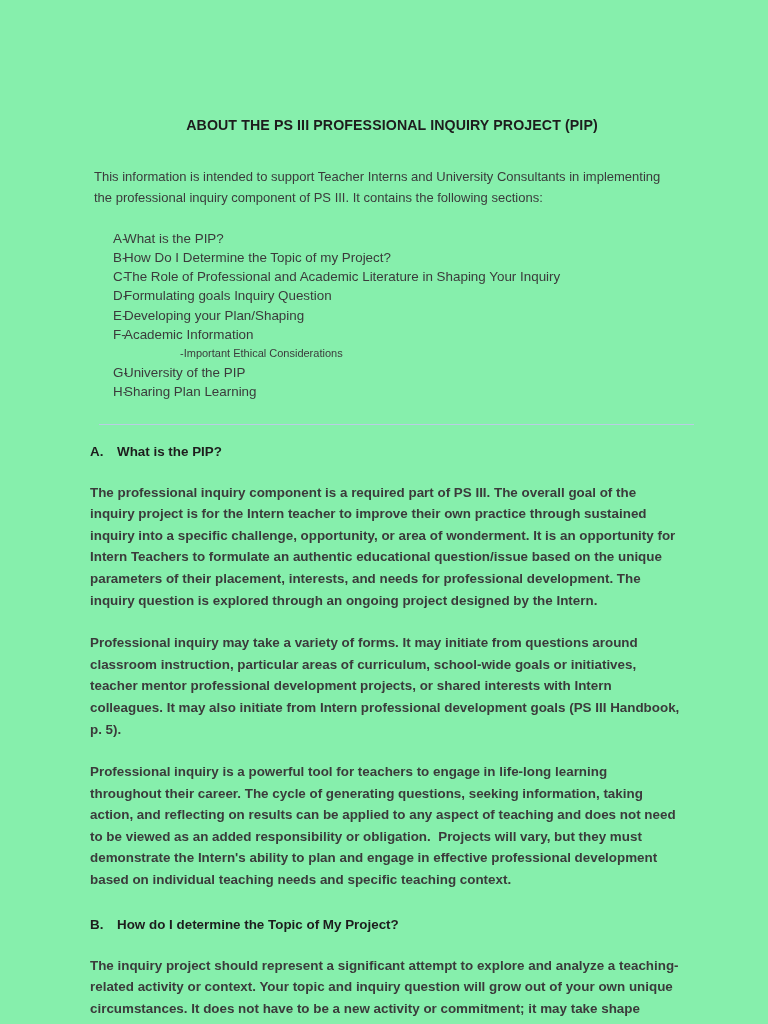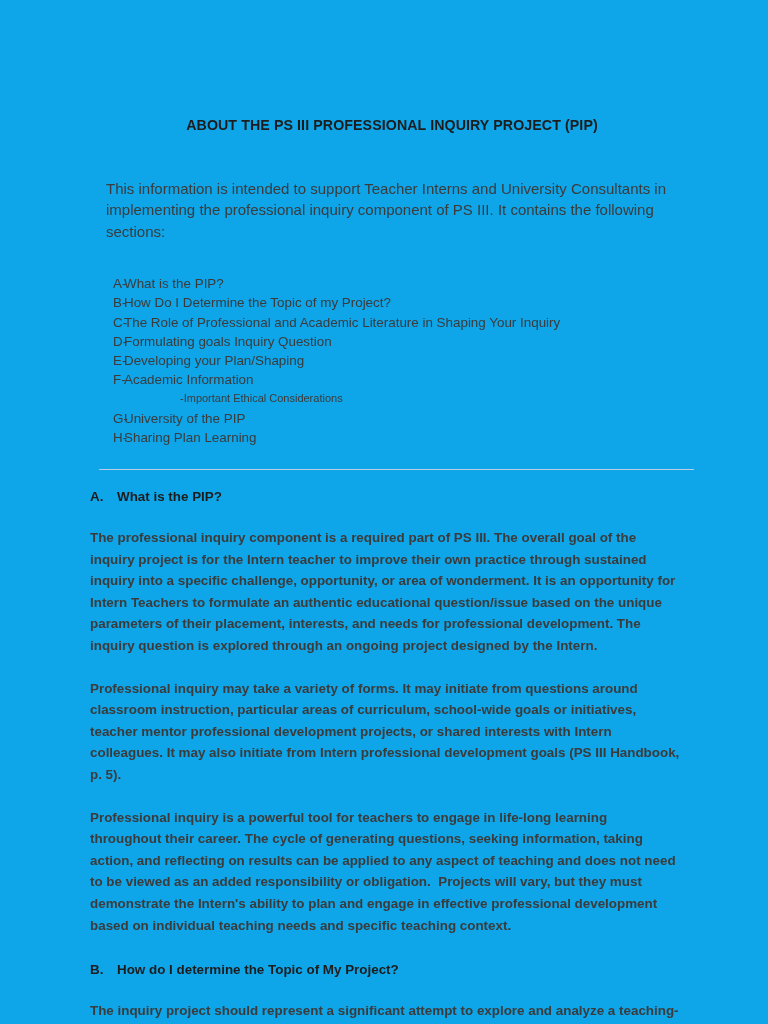--- a/index.html
+++ b/index.html
@@ -13,21 +13,21 @@
     overflow: hidden;
     font-family: "Liberation Sans", sans-serif;
     color: #3b3b3b;
     -webkit-font-smoothing: antialiased;
   }
 
   .page {
     position: relative;
     width: 768px;
     height: 1024px;
-    background: #0ea5e9;
+    background: #86efac;
     box-sizing: border-box;
   }
 
   .content {
     position: absolute;
     left: 90px;
     top: 0;
     width: 604px;
   }
 
@@ -36,23 +36,23 @@
     padding-top: 117px;
     text-align: center;
     font-size: 14.2px;
     font-weight: bold;
     letter-spacing: 0.1px;
     color: #1d1d1d;
     line-height: 1.25;
   }
 
   .intro {
-    margin: 16px;
+    margin: 4px;
     padding-top: 27px;
-    font-size: 15px;
+    font-size: 13px;
     line-height: 21.5px;
     color: #3b3b3b;
     width: 586px;
   }
 
   .toc {
     margin: 0;
     padding: 16px 0 0 0;
     list-style: none;
   }

